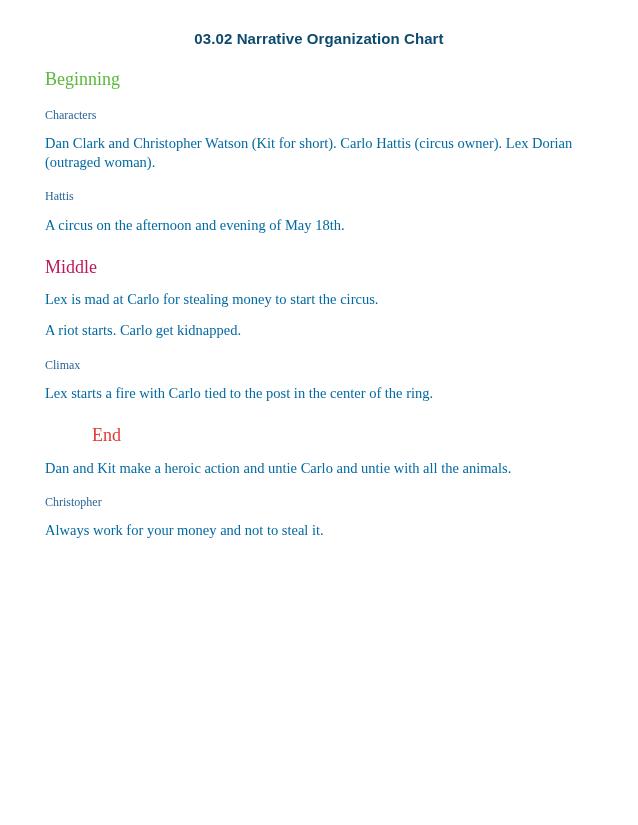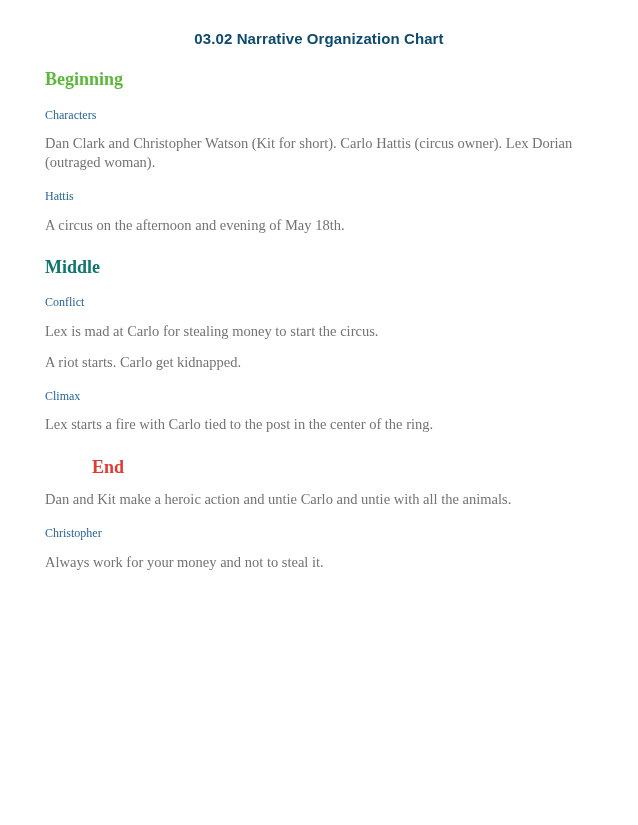--- a/index.html
+++ b/index.html
@@ -26,36 +26,36 @@
     font-family: "Liberation Sans", sans-serif;
     font-size: 15px;
     font-weight: bold;
     color: #0c4a6e;
     margin: 10px 0 0 0;
     letter-spacing: 0.1px;
   }
   .section-heading {
     font-size: 18px;
     margin: 22px 0 0 0;
-    font-weight: bold;
+    font-weight: normal;
     line-height: 1.2;
   }
   .section-heading.beginning { color: #5bb83b; }
-  .section-heading.middle { color: #0f766e; }
+  .section-heading.middle { color: #be185d; }
   .section-heading.end { color: #e03a35; margin-left: 47px; }
   .sub-heading {
     font-size: 12px;
     color: #2a6496;
     margin: 17px 0 0 0;
     font-weight: normal;
     line-height: 1.2;
   }
   .body-text {
     font-size: 14.5px;
-    color: #737373;
+    color: #0369a1;
     margin: 12px 0 0 0;
     line-height: 1.32;
     max-width: 540px;
   }
   .block { margin: 0; padding: 0; }
 </style>
 </head>
 <body>
 
 <div class="page">
@@ -68,21 +68,20 @@
     <h3 class="sub-heading">Characters</h3>
     <p class="body-text">Dan Clark and Christopher Watson (Kit for short). Carlo Hattis (circus owner). Lex Dorian (outraged woman).</p>
 
     <h3 class="sub-heading">Hattis</h3>
     <p class="body-text">A circus on the afternoon and evening of May 18th.</p>
   </div>
 
   <div class="block">
     <h2 class="section-heading middle">Middle</h2>
 
-    <h3 class="sub-heading">Conflict</h3>
     <p class="body-text">Lex is mad at Carlo for stealing money to start the circus.</p>
 
     <p class="body-text">A riot starts. Carlo get kidnapped.</p>
 
     <h3 class="sub-heading">Climax</h3>
     <p class="body-text">Lex starts a fire with Carlo tied to the post in the center of the ring.</p>
   </div>
 
   <div class="block">
     <h2 class="section-heading end">End</h2>

